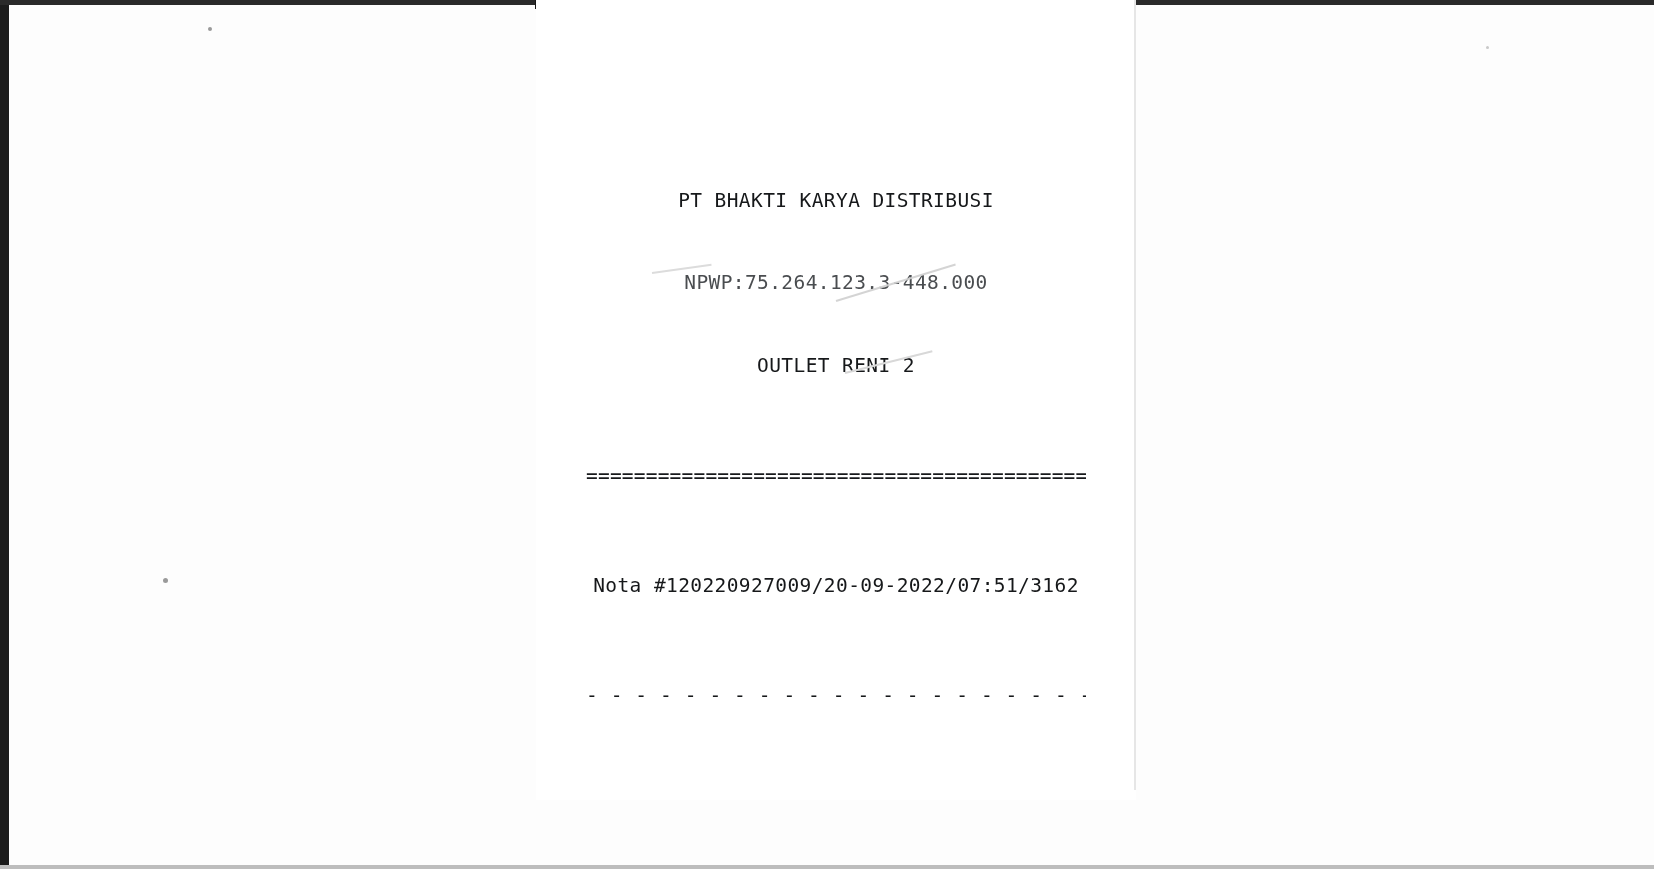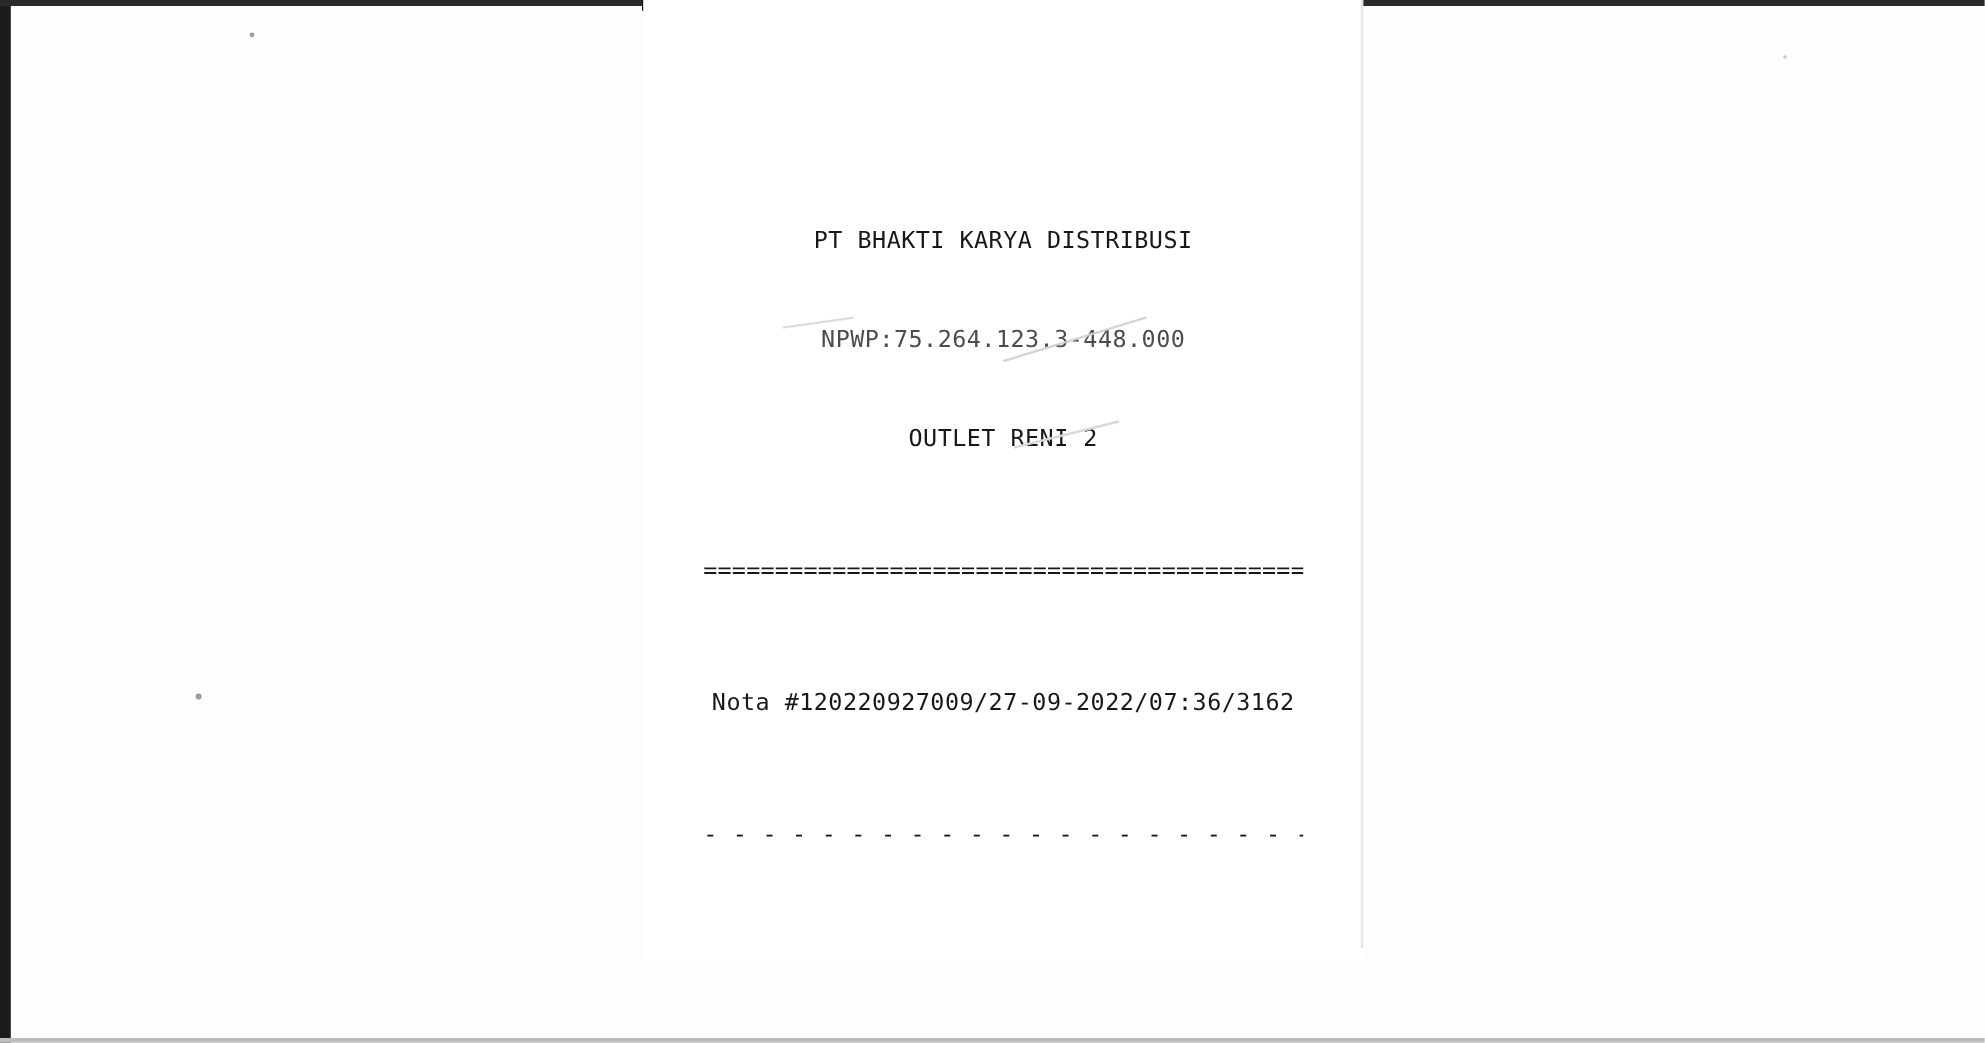--- a/index.html
+++ b/index.html
@@ -129,21 +129,21 @@
   <div class="speck" style="left:1486px; top:46px; width:3px; height:3px; background:#c9c9c9;"></div>
 
   <div class="receipt">
 
     <div class="row center">PT BHAKTI KARYA DISTRIBUSI</div>
     <div class="row center faded">NPWP:75.264.123.3-448.000</div>
     <div class="row center">OUTLET RENI 2</div>
 
     <div class="sep sep-strong">==========================================</div>
 
-    <div class="row center">Nota #120220927009/27-09-2022/07:36/3162</div>
+    <div class="row center">Nota #120220927009/20-09-2022/07:51/3162</div>
 
     <div class="sep">- - - - - - - - - - - - - - - - - - - - - - -</div>
 
     <div style="height:12px"></div>
 
     
     
 
     
     

